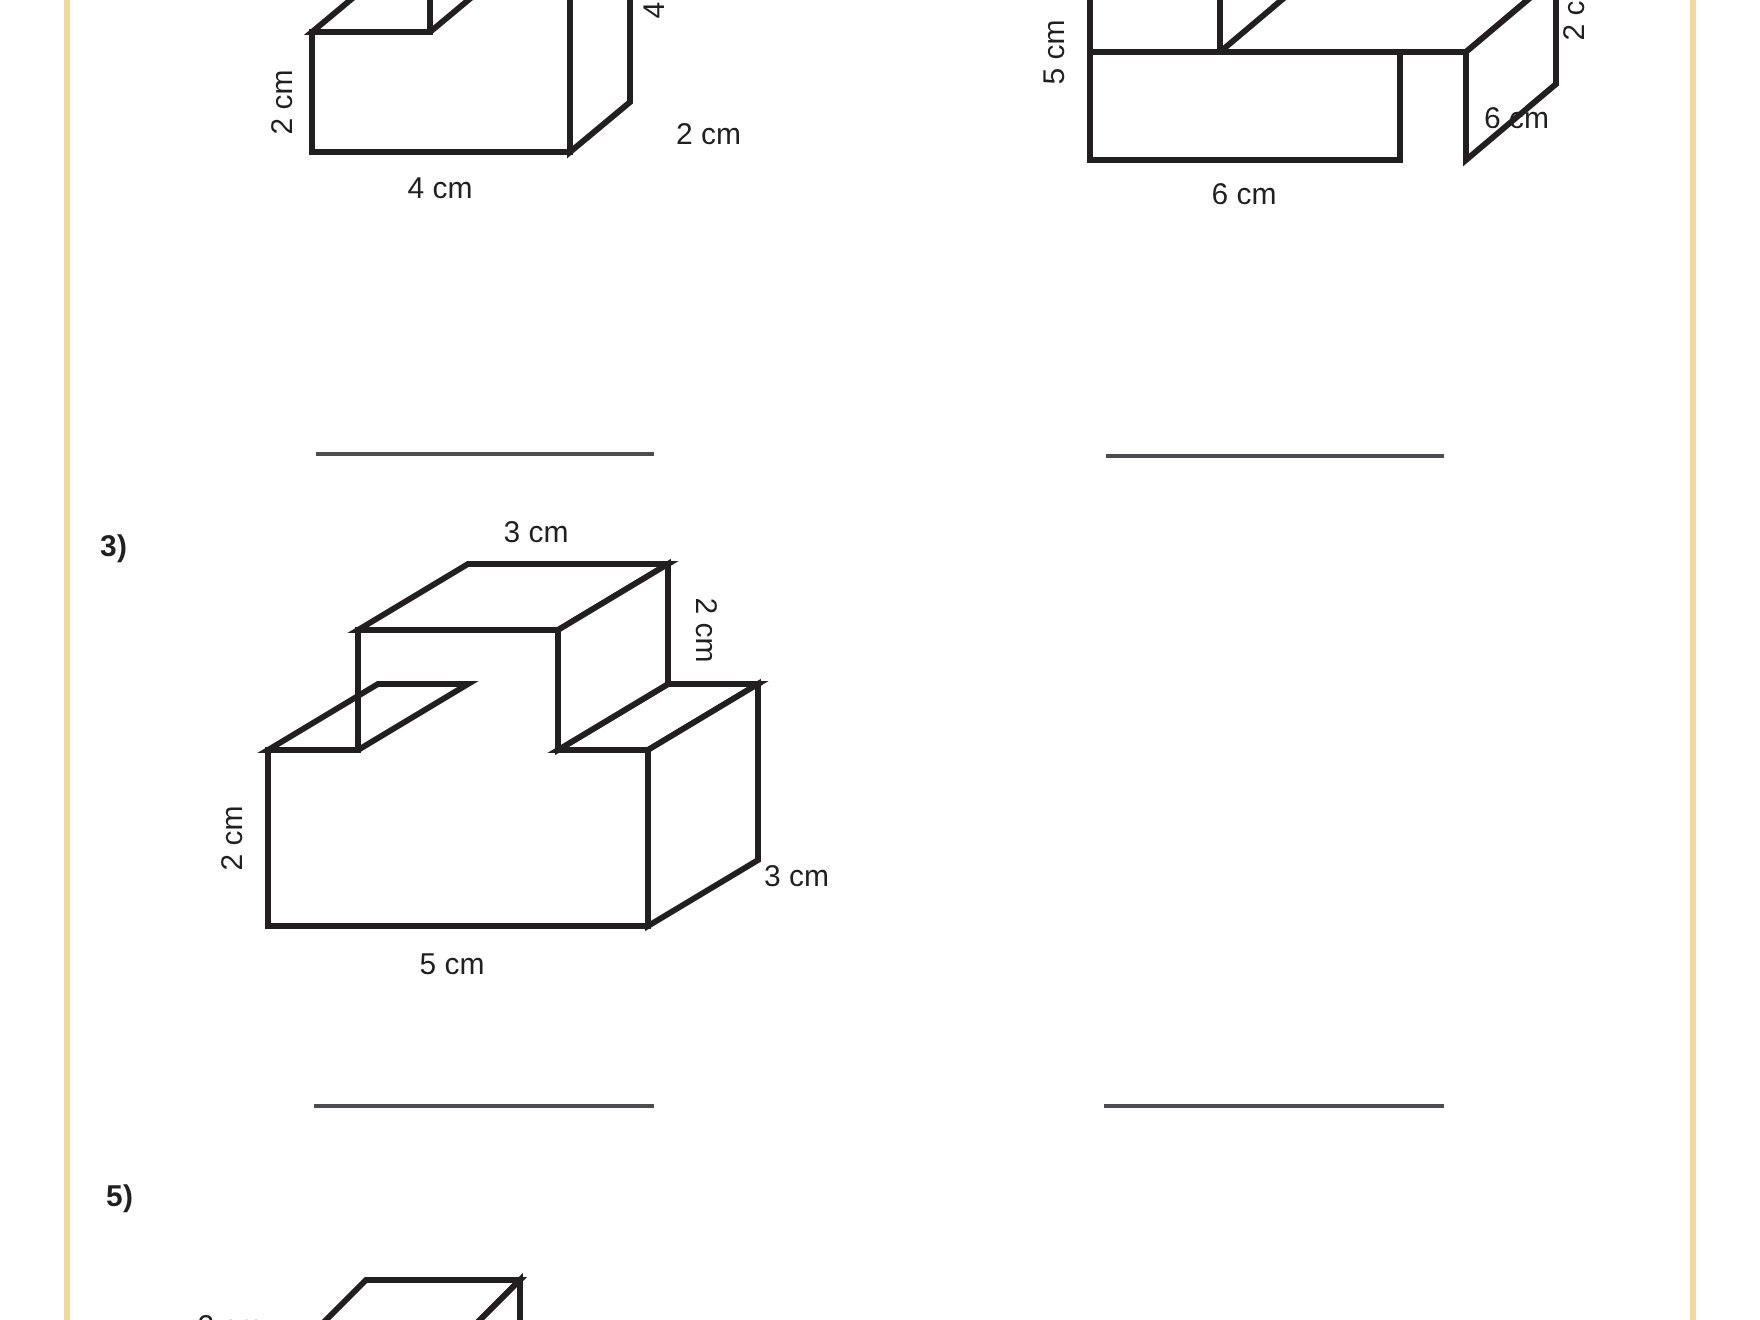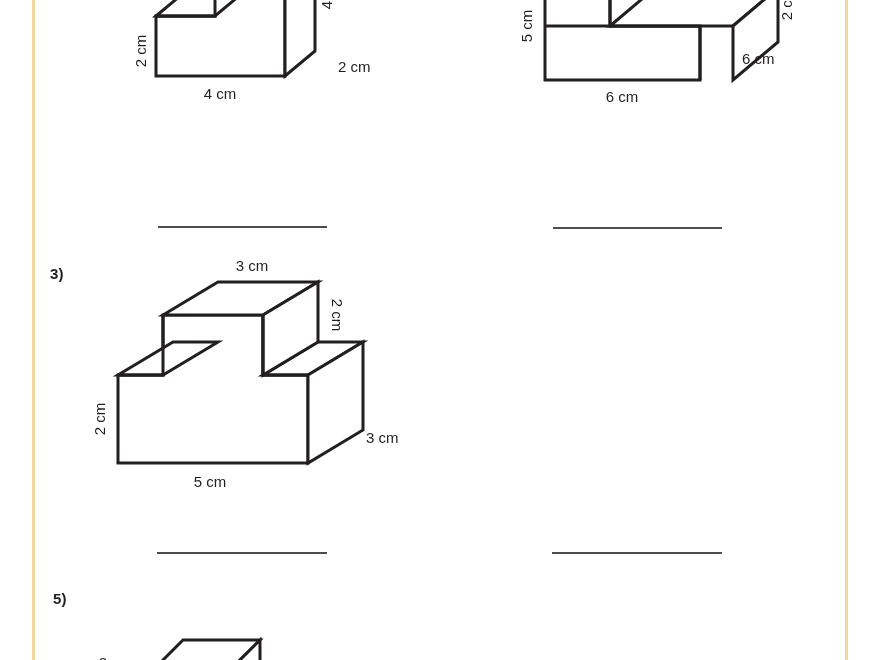--- a/index.html
+++ b/index.html
@@ -128,21 +128,21 @@
         <text class="dim" x="262" y="50" text-anchor="middle" transform="rotate(-90 262 50)">2 cm</text>
         <text class="dim" x="212" y="110">6 cm</text>
         <text class="dim" x="92" y="148" text-anchor="middle">6 cm</text>
       </svg>
     </div>
     <div class="answer-line" style="left:113px; top:227px; width:169px;"></div>
   </div>
 
   <div class="problem" style="left:0px; top:255px; width:440px; height:310px;">
     <div class="problem-number" style="left:50px; top:10px;">3)</div>
-    <div class="figure-holder" style="left:100px; top:30px;">
+    <div class="figure-holder" style="left:116px; top:30px;">
       <svg width="300" height="215" viewBox="0 0 300 215">
 
         <path class="solid" d="M 18 90 L 18 178 L 208 178 L 208 90 L 163 90 L 163 30 L 63 30 L 63 90 Z"></path>
 
         <path class="solid" d="M 63 30 L 118 -3 L 218 -3 L 163 30 Z"></path>
 
         <path class="solid" d="M 18 90 L 73 57 L 118 57 L 63 90 Z"></path>
 
         <path class="solid" d="M 163 90 L 218 57 L 263 57 L 208 90 Z"></path>
 

